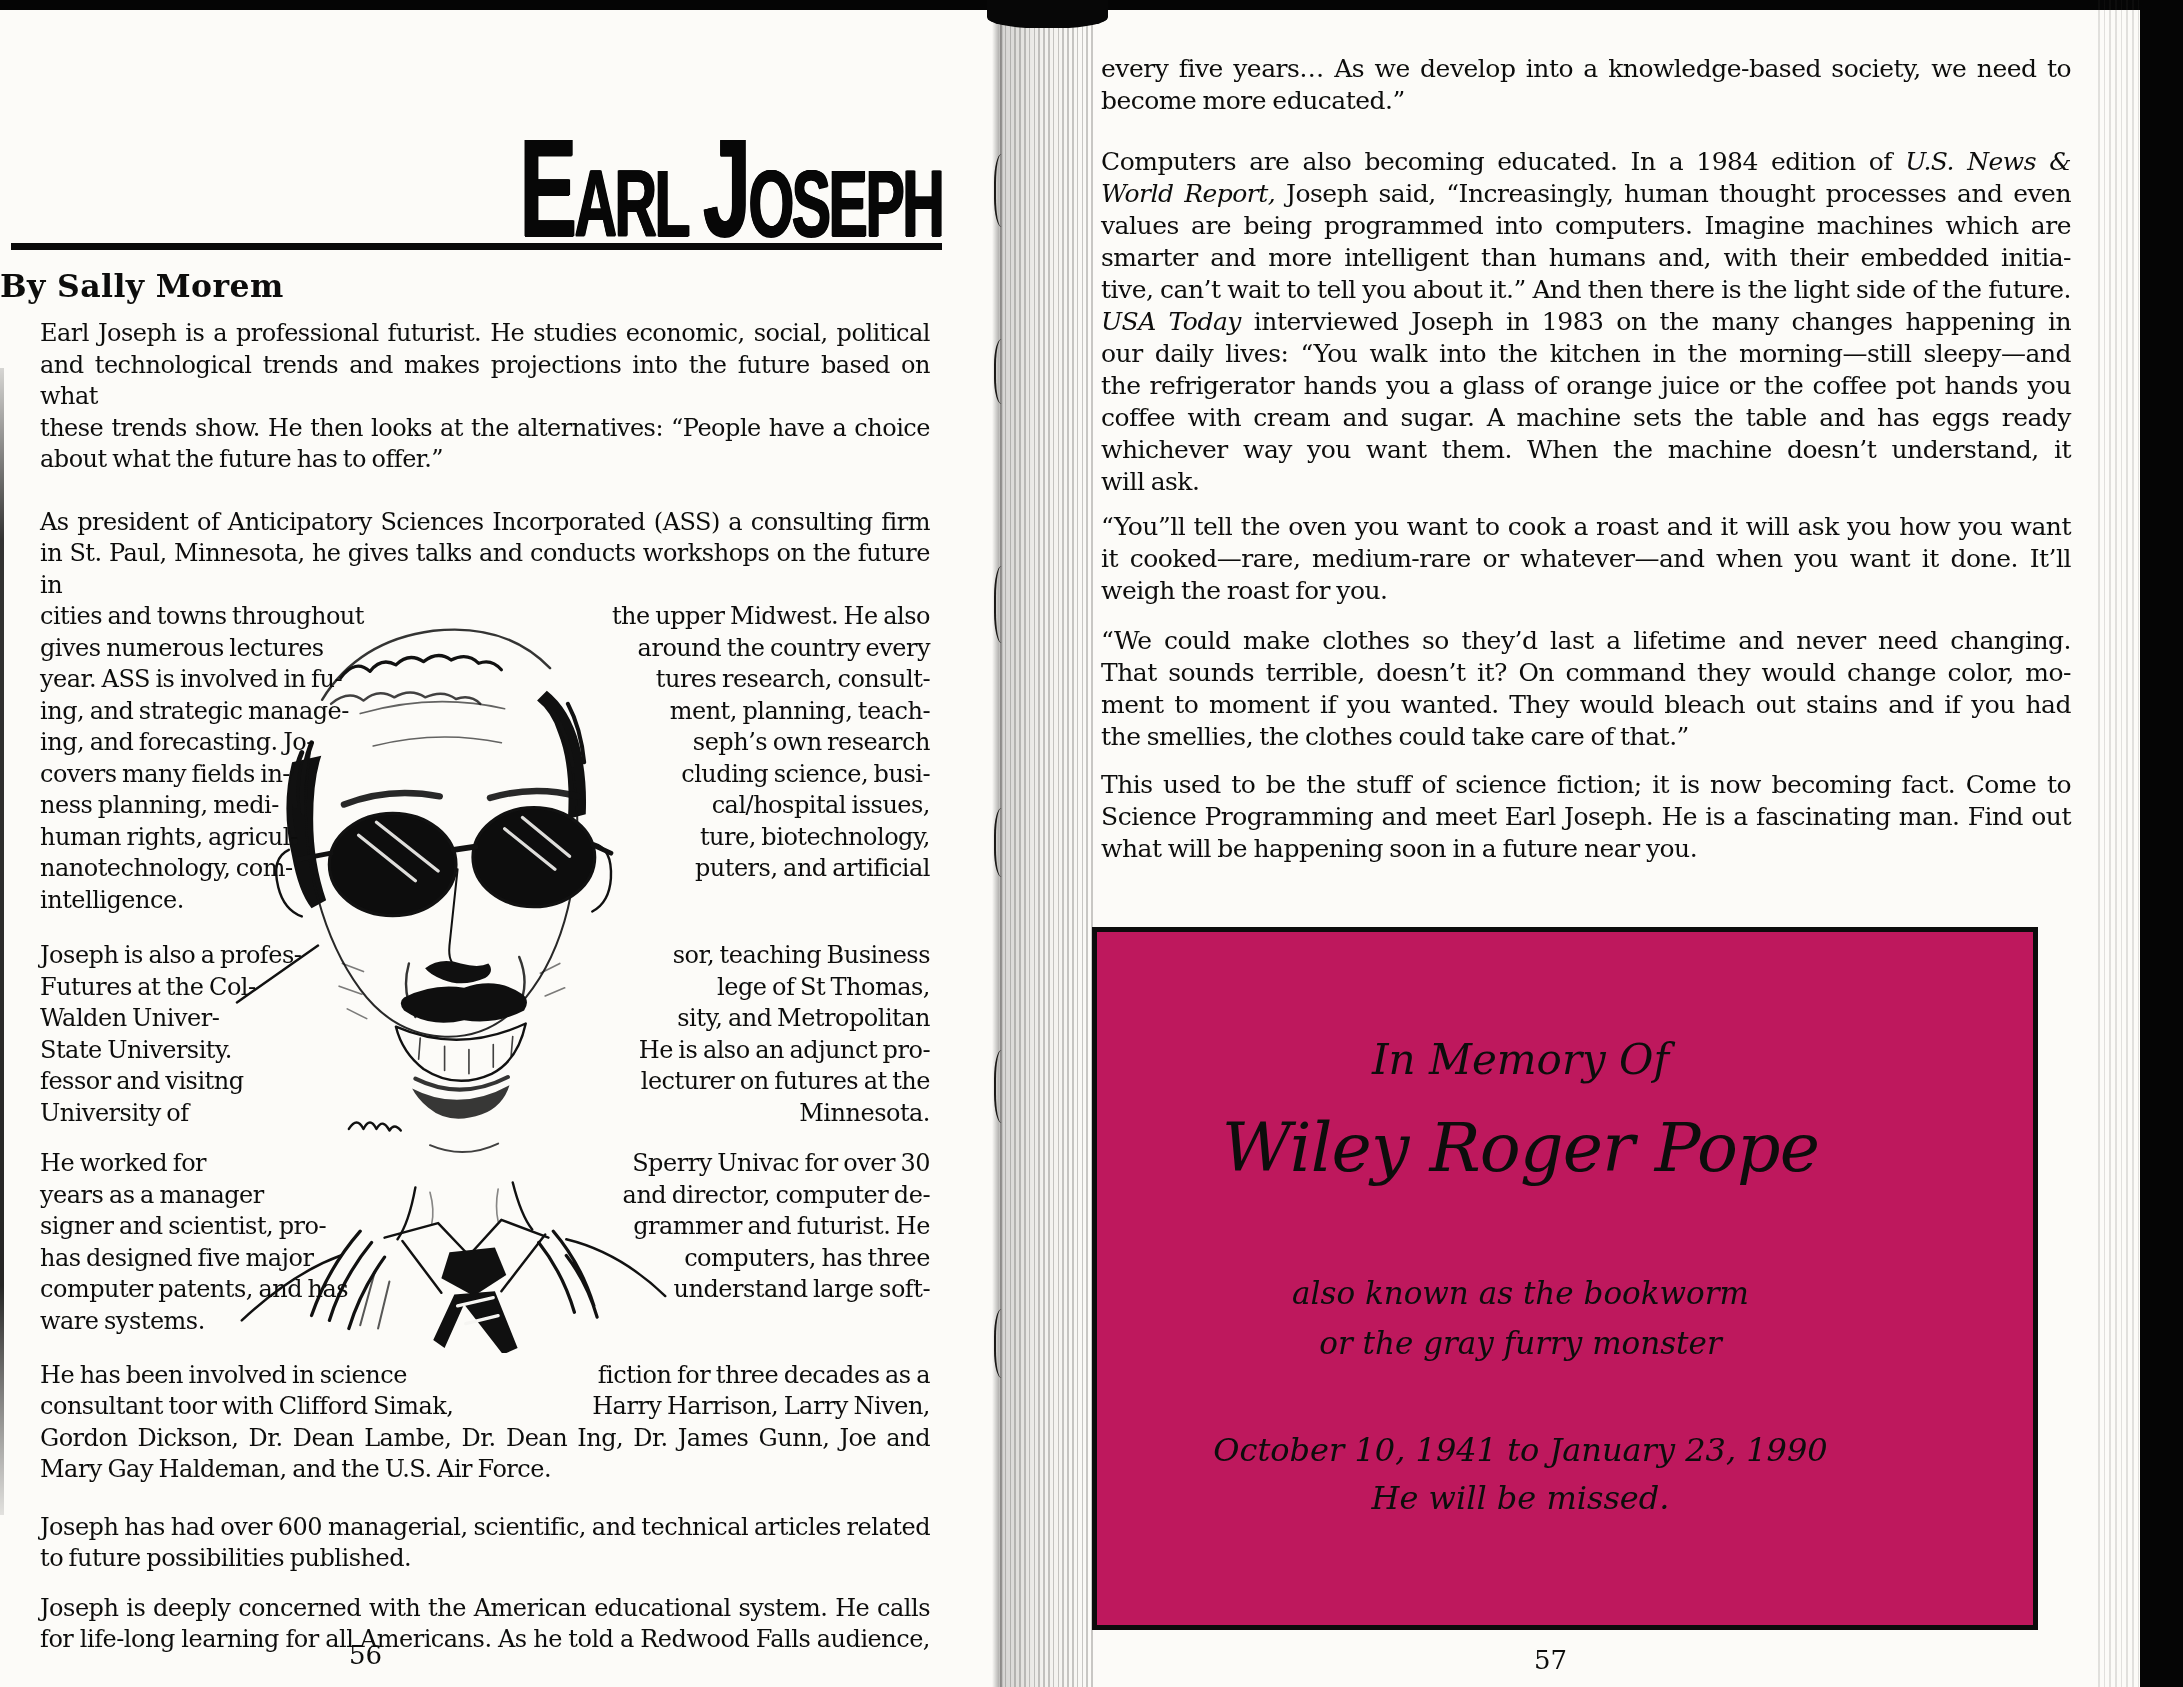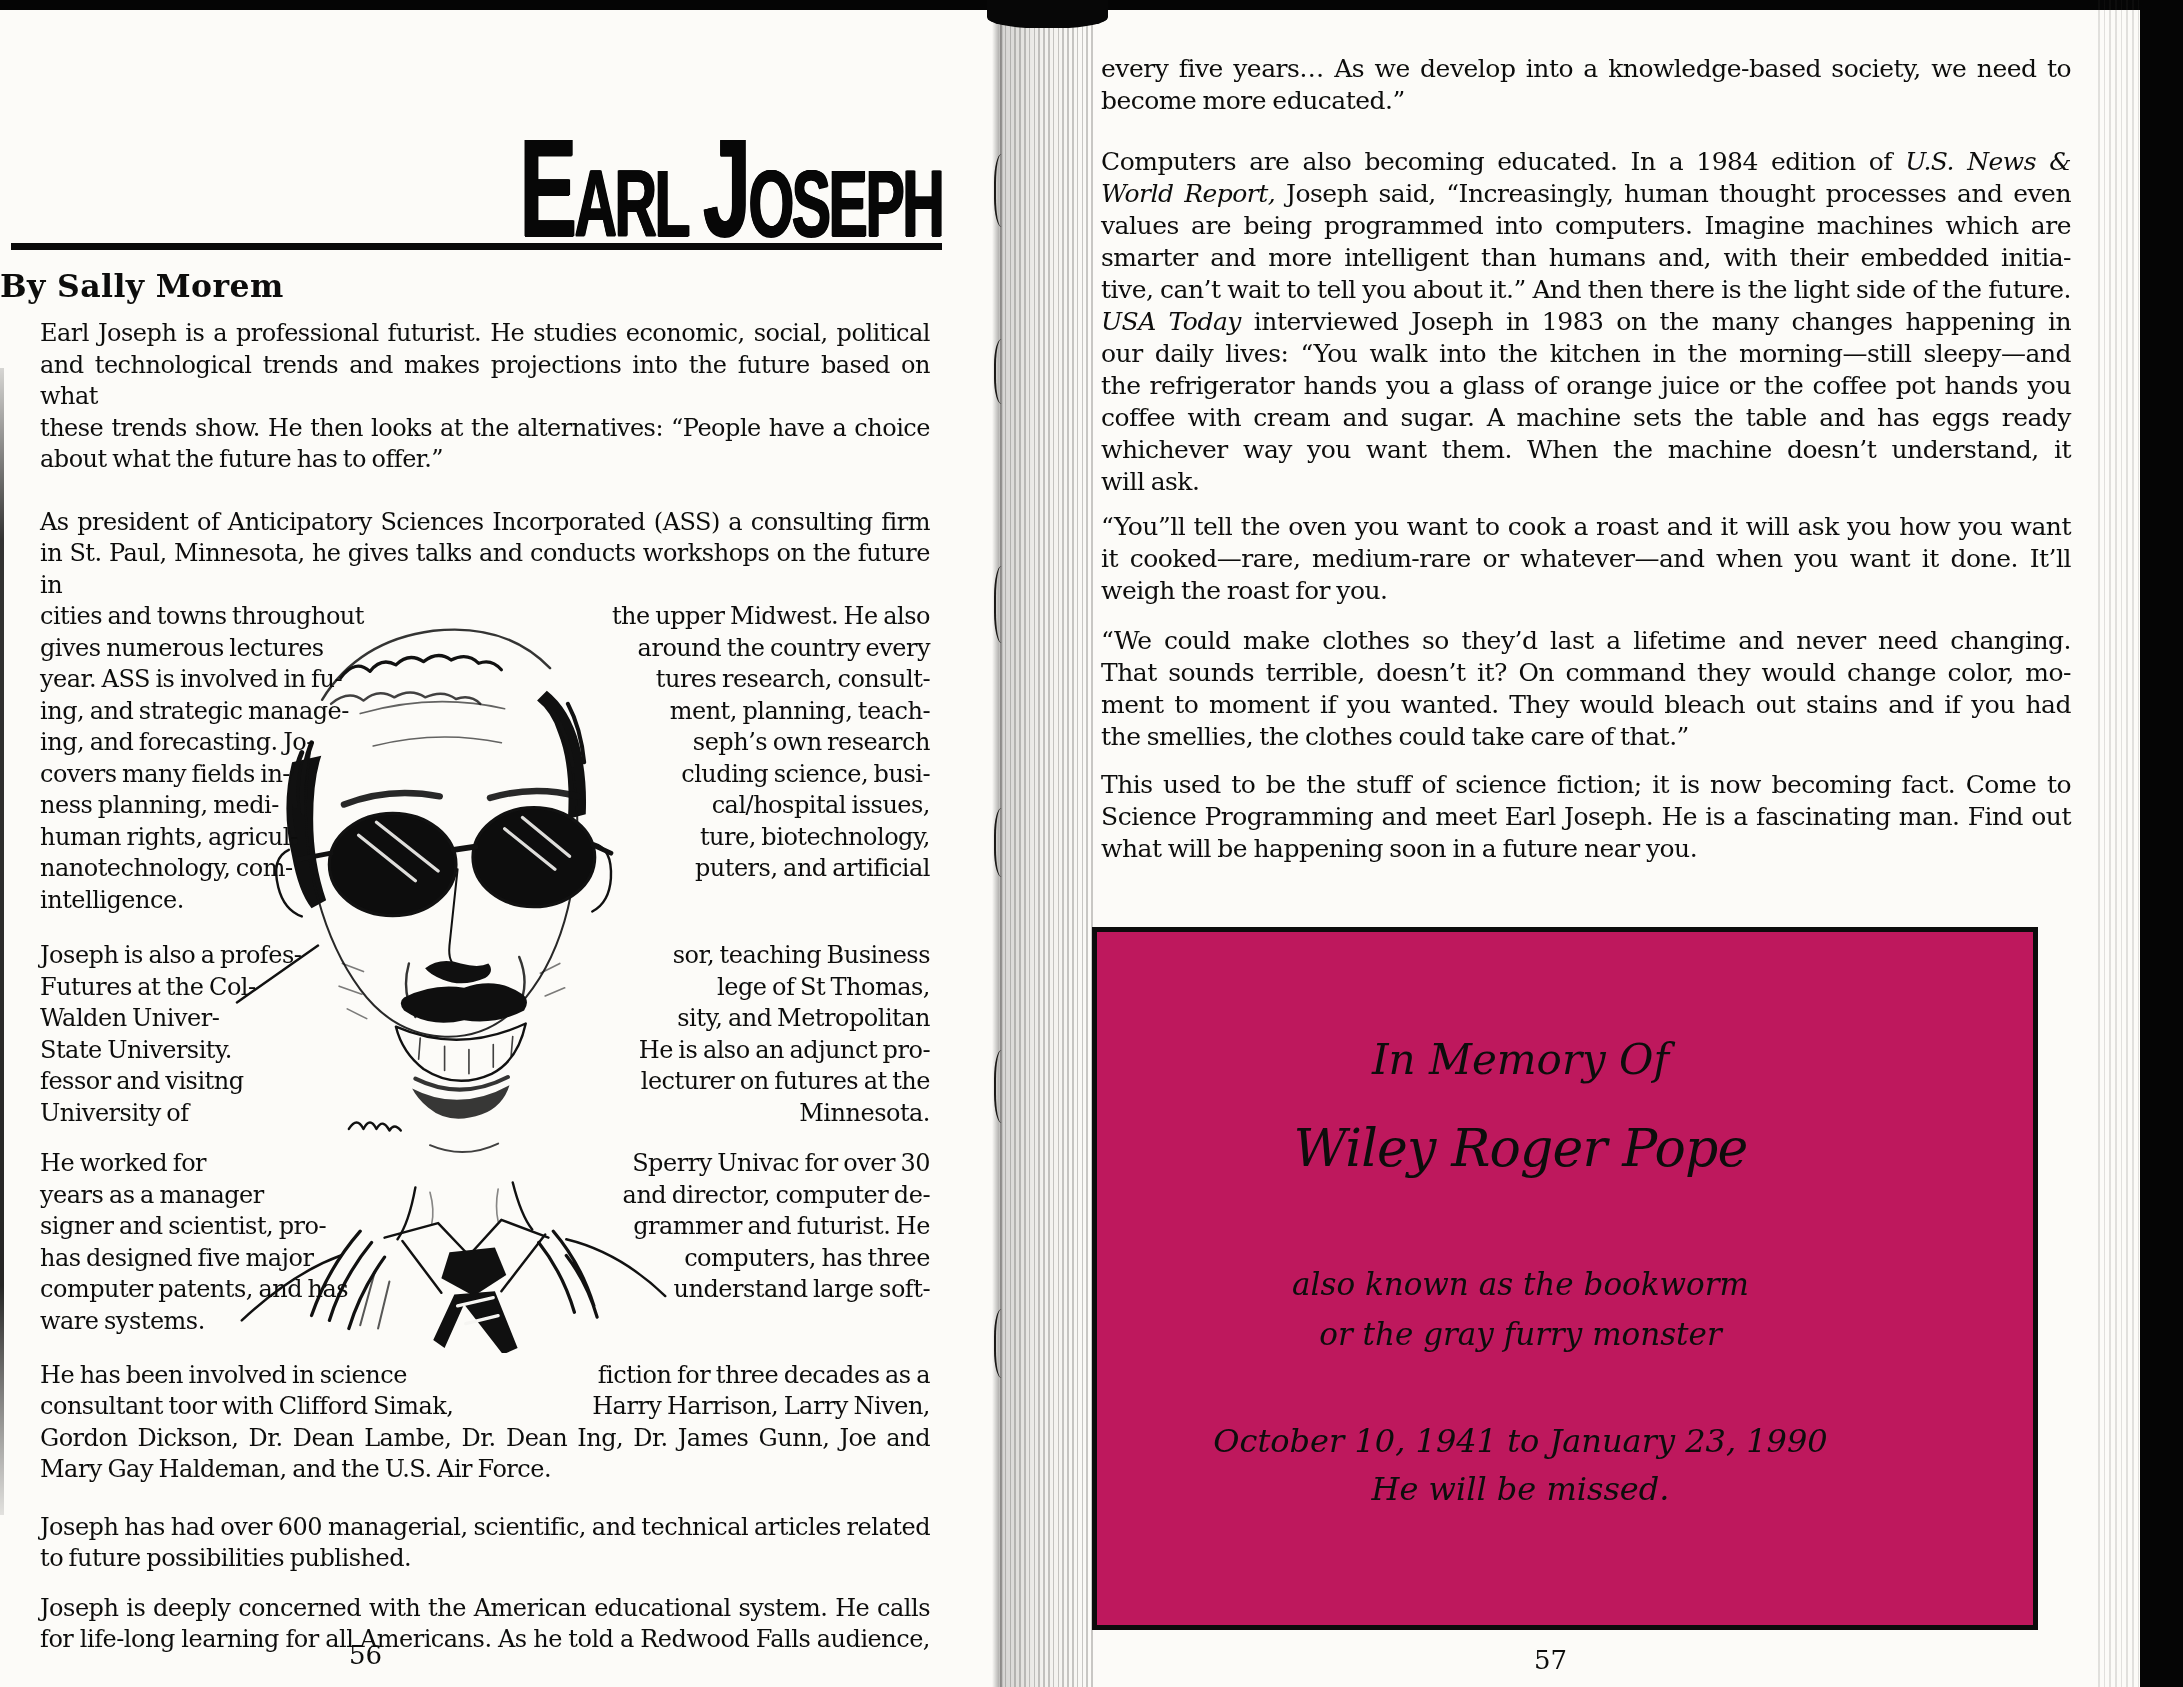--- a/index.html
+++ b/index.html
@@ -49,21 +49,21 @@
   .pn57{left:1534px;top:1645px;}
 
   
   .portrait{position:absolute;left:172px;top:509px;width:503px;height:844px;}
 
   
   .membox{position:absolute;left:1092px;top:927px;width:936px;height:693px;
     border:5.7px solid #0c0c0c;background:#be185d;}
   .membox-inner{padding:103px 97px 0 8px;text-align:center;font-style:italic;}
   .m1{font-size:42px;letter-spacing:0px;}
-  .m2{font-size:52px;margin-top:34px;letter-spacing:-0.8px;}
+  .m2{font-size:68px;margin-top:24px;letter-spacing:-0.8px;}
   .m3{font-size:31px;margin-top:81px;line-height:50px;}
   .m4{font-size:31px;line-height:50px;}
   .m5{font-size:32px;margin-top:58px;line-height:48px;}
   .m6{font-size:32px;line-height:48px;}
 </style>
 </head>
 <body>
 
 <div class="scan">
 

